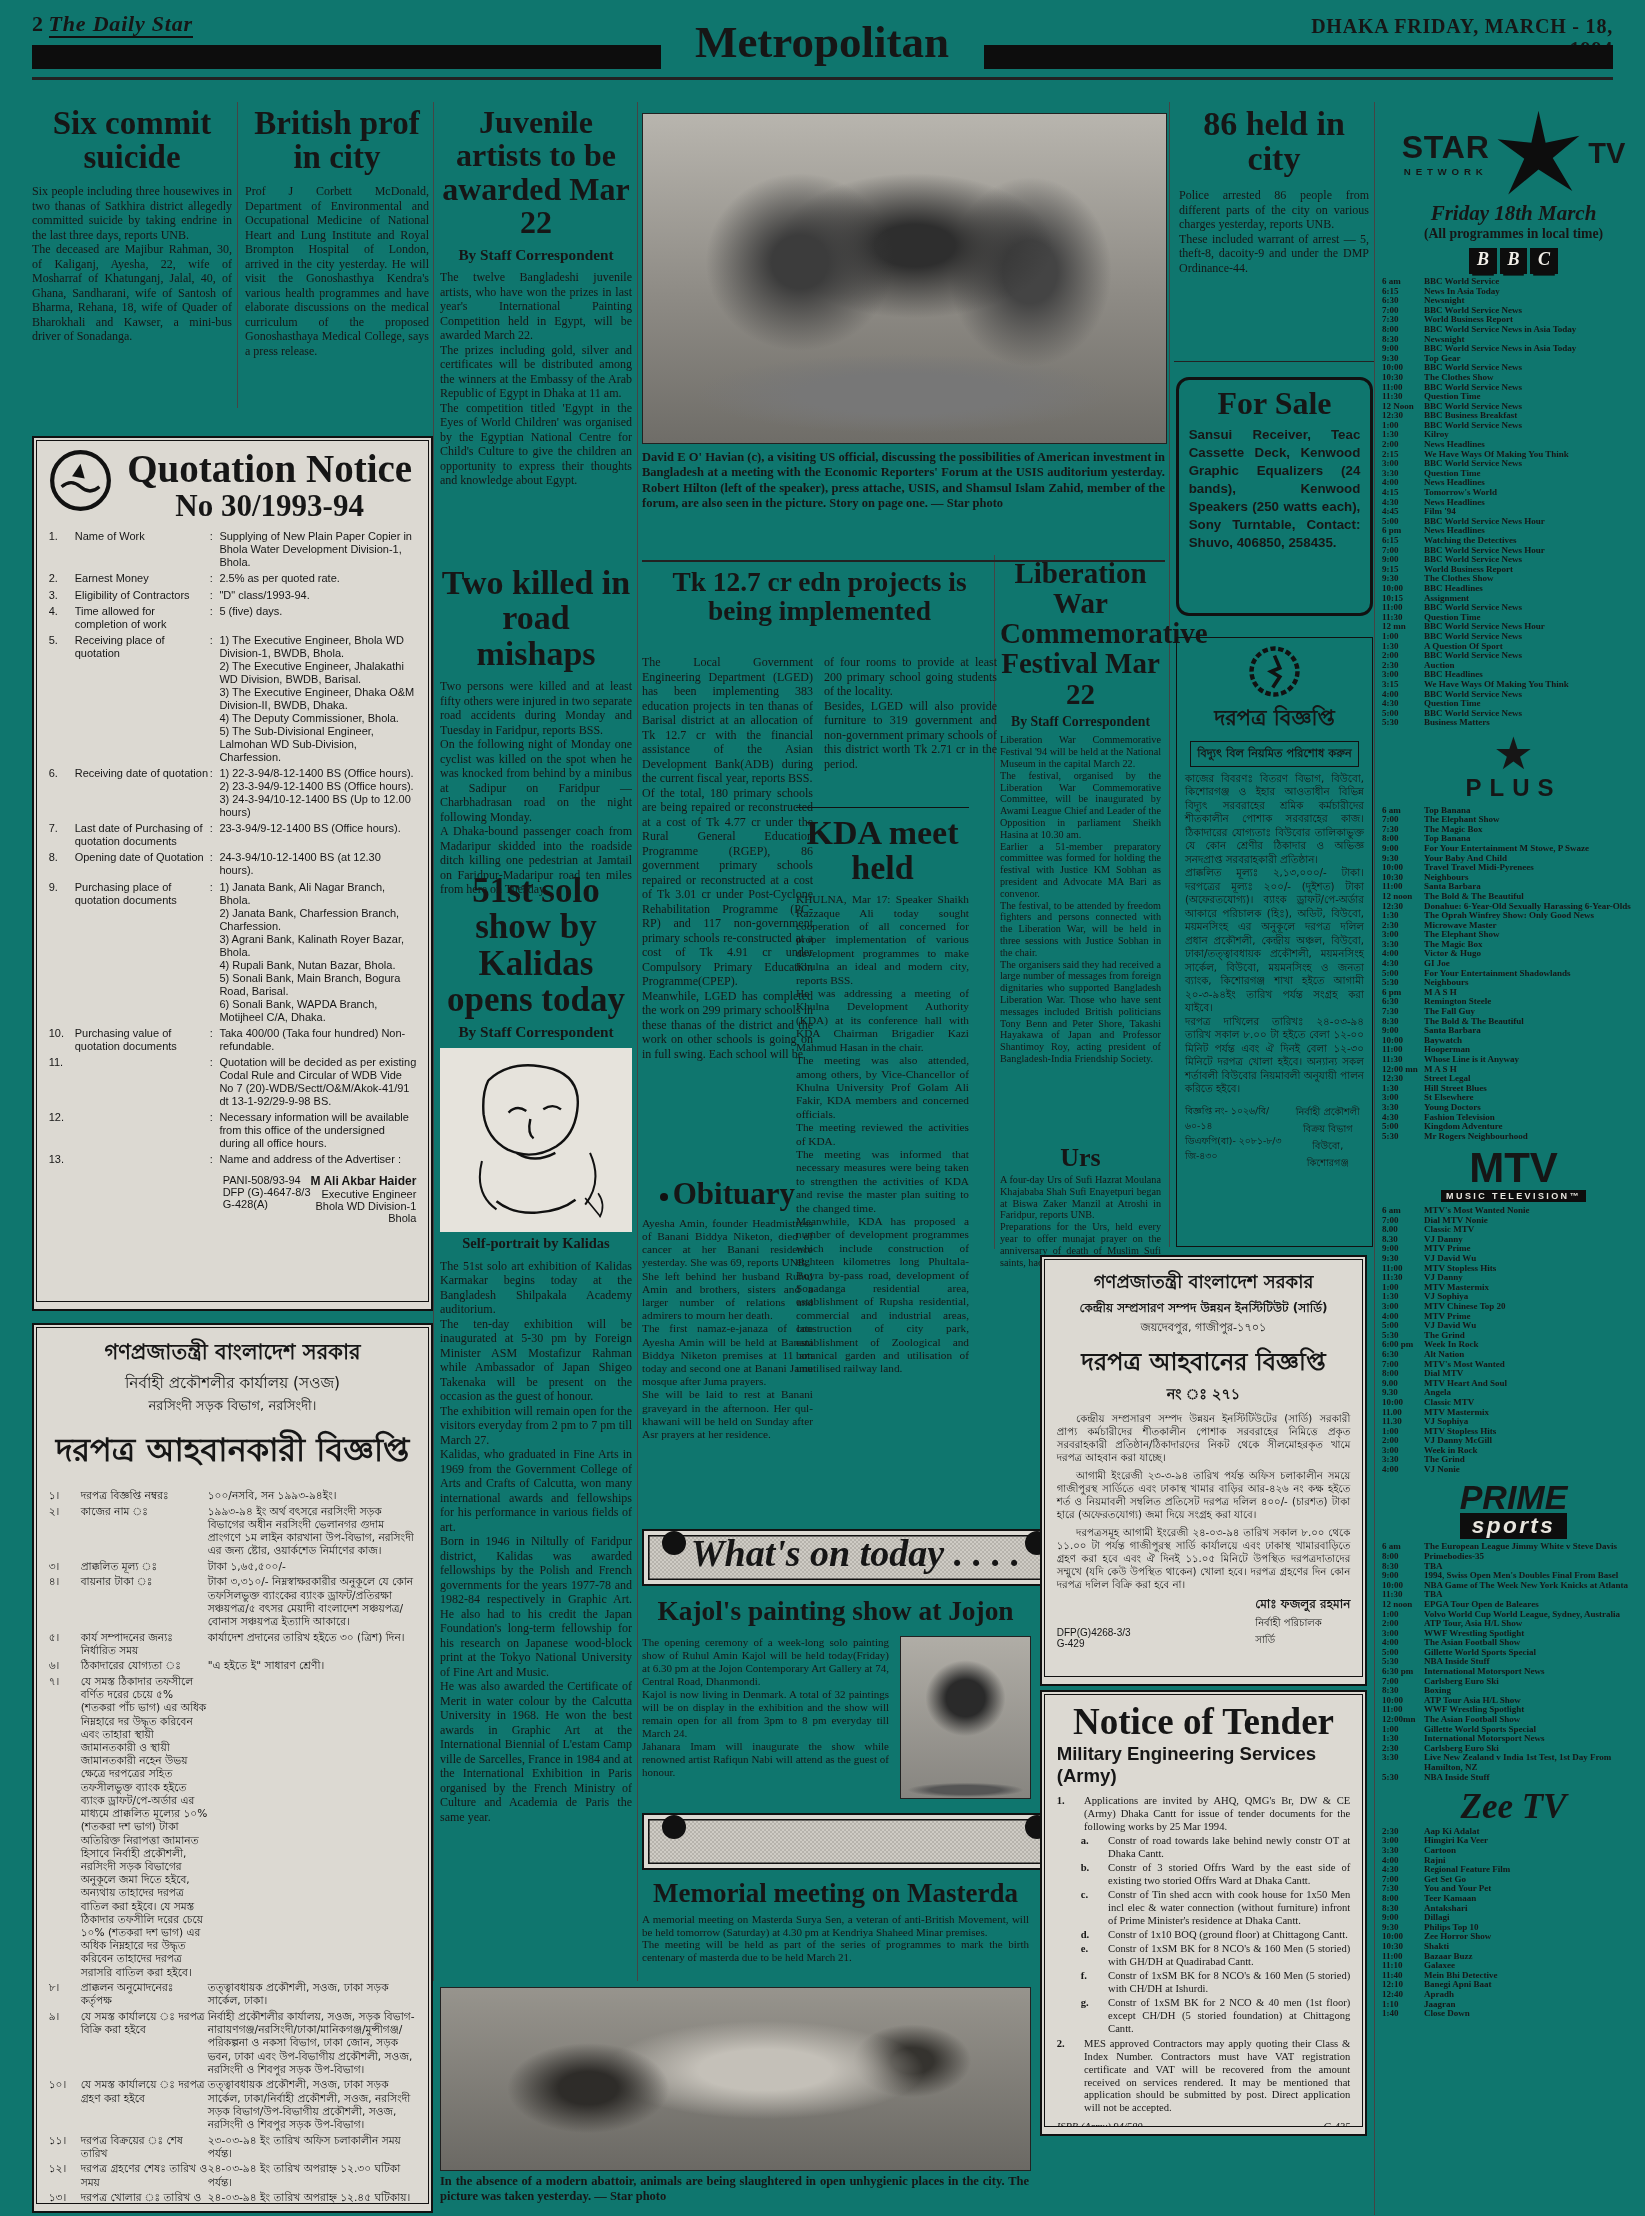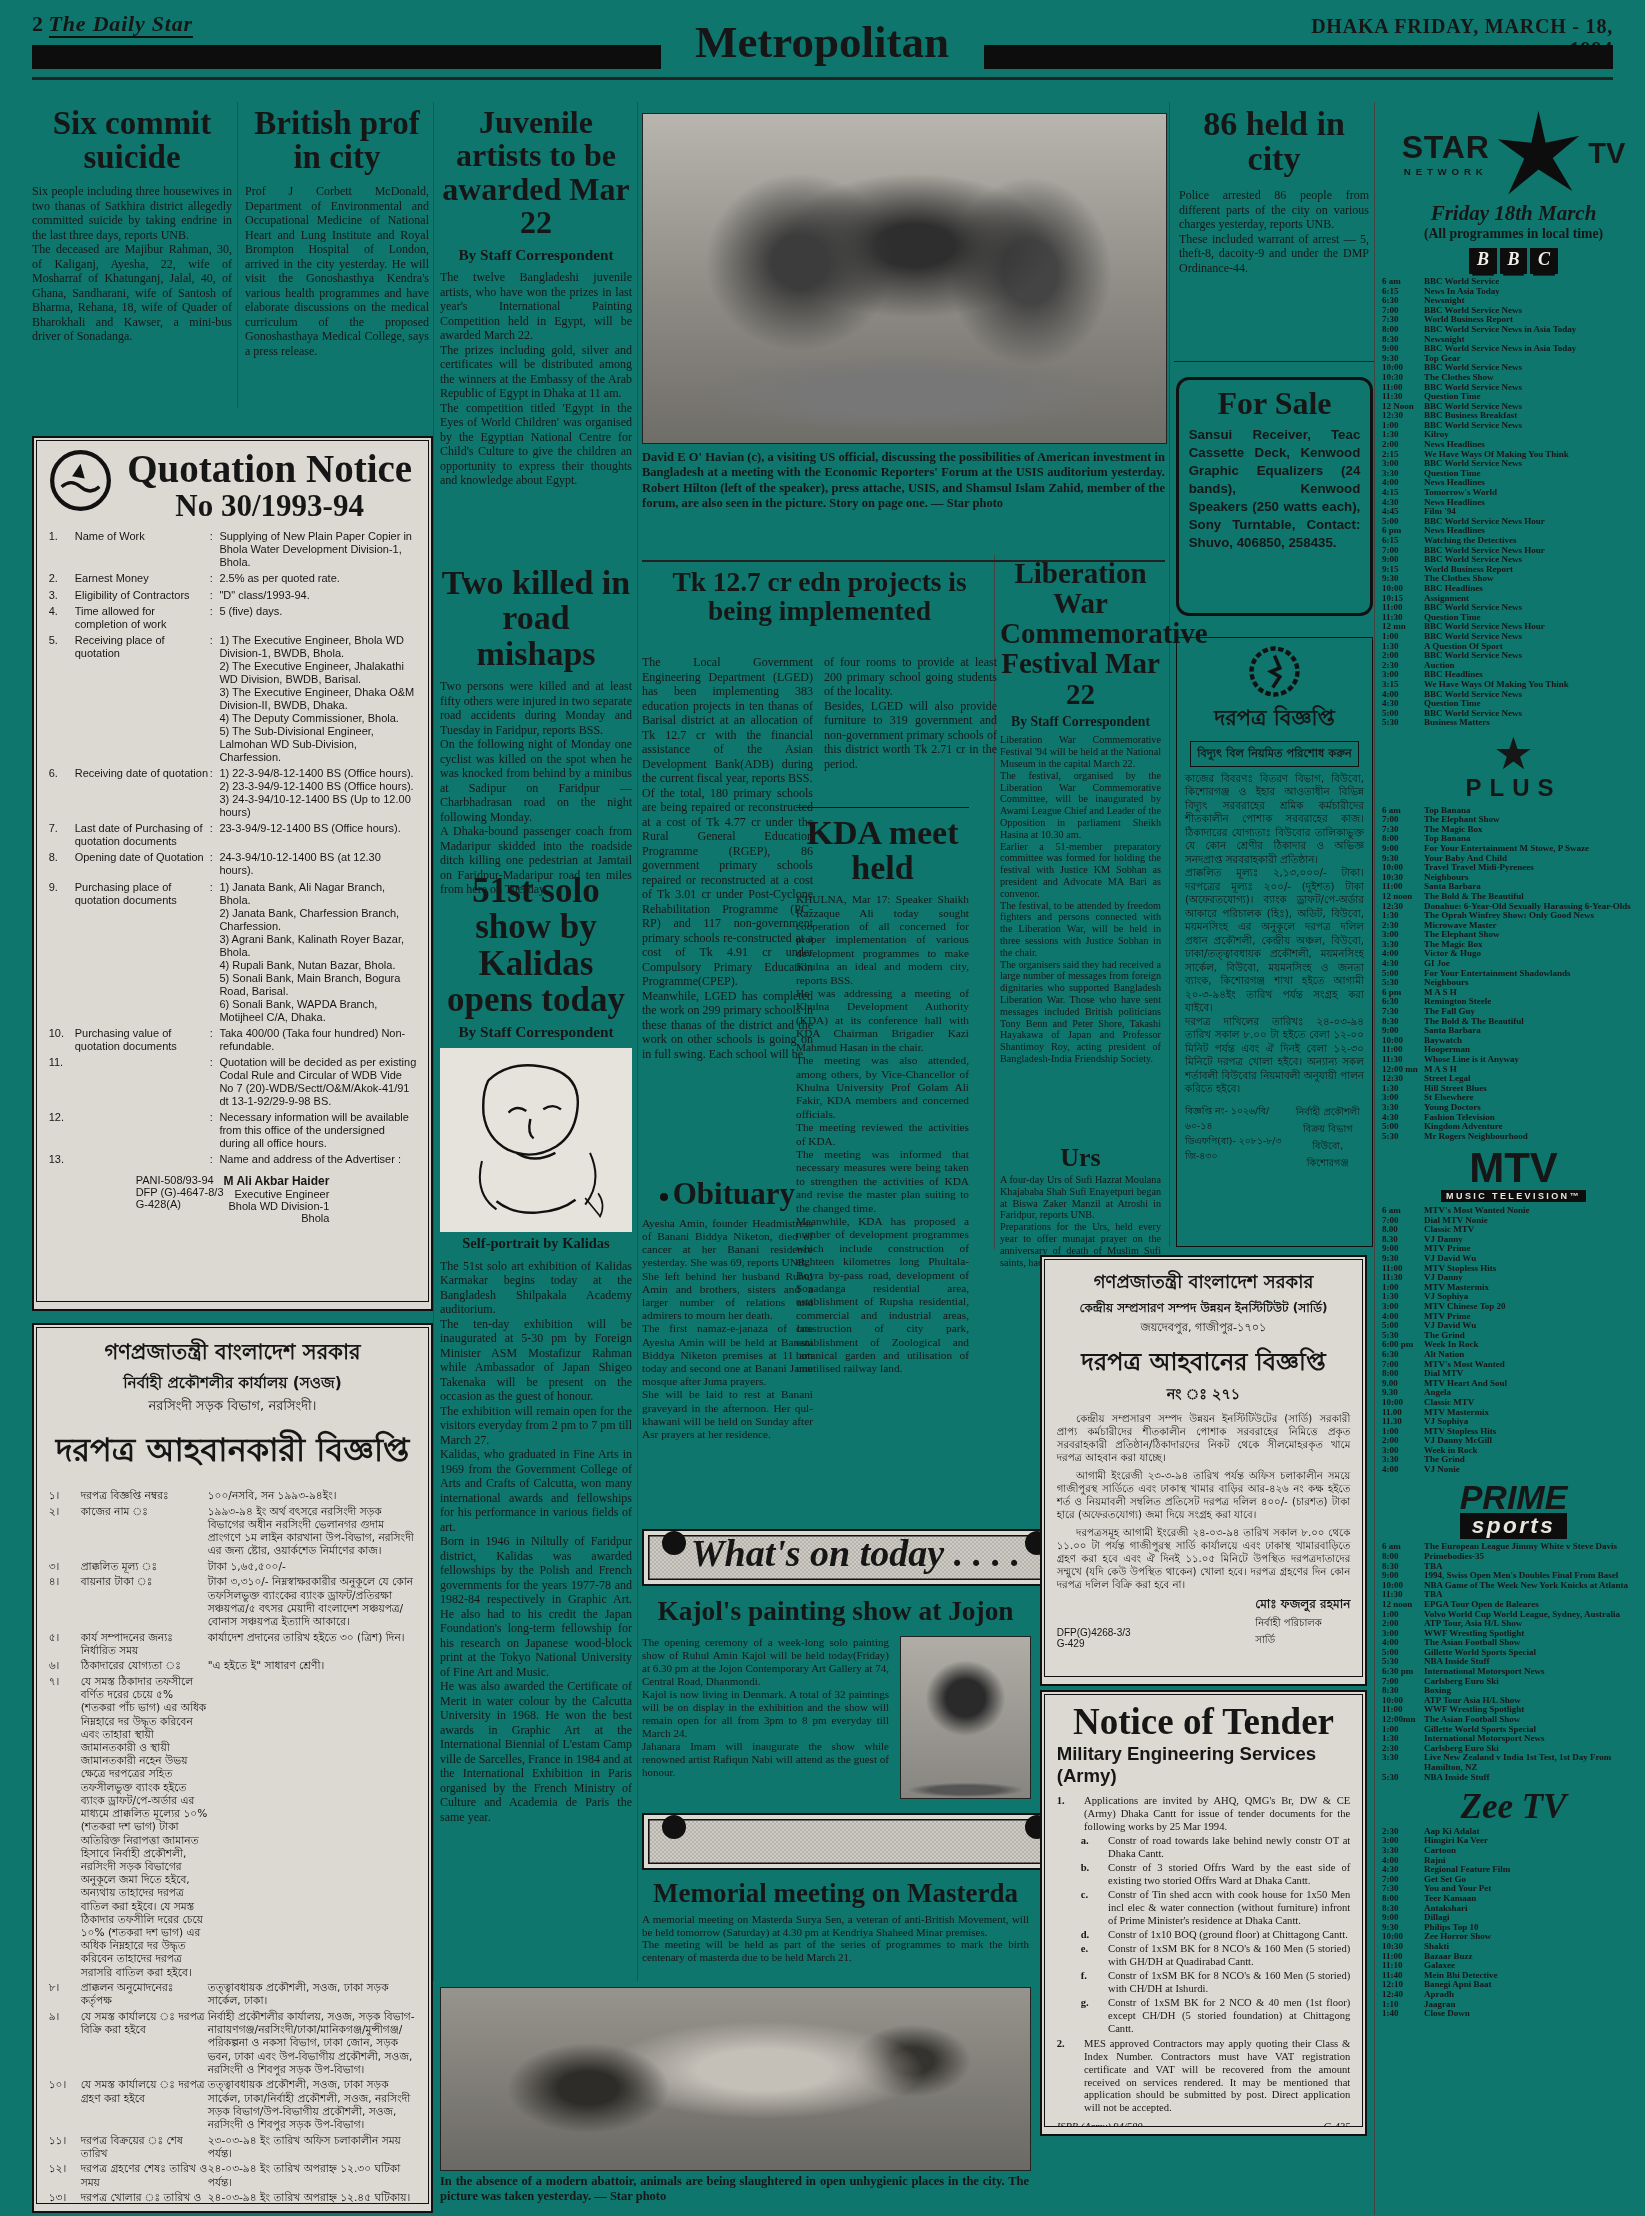--- a/index.html
+++ b/index.html
@@ -214,41 +214,41 @@
             <span class="v">Necessary information will be available from this office of the undersigned during all office hours.</span>
           </div>
 
           <div class="qn-item">
             <span>13.</span>
             <span></span>
             <span>:</span>
             <span class="v">Name and address of the Advertiser :</span>
           </div>
         </div>
-      <div style="display:flex;justify-content:center;margin-top:8px;font-family:'Liberation Sans',sans-serif;font-size:11px;">
+      <div style="display:flex;justify-content:flex-end;margin-top:8px;font-family:'Liberation Sans',sans-serif;font-size:11px;">
         <div>
           <div>PANI-508/93-94</div>
           <div>DFP (G)-4647-8/3</div>
           <div>G-428(A)</div>
         </div>
         <div style="text-align:right;">
           <div style="font-weight:bold;font-size:12px;">M Ali Akbar Haider</div>
           <div style="white-space:pre-line;">Executive Engineer
 Bhola WD Division-1
 Bhola</div>
         </div>
       </div>
     </div>
   </div>
 
   <div class="abs box" style="left:32px;top:1323px;width:397px;height:886px;">
     <div class="box-inner bn">
       <div style="text-align:center;">
         <div style="font-size:21px;font-weight:bold;">গণপ্রজাতন্ত্রী বাংলাদেশ সরকার</div>
-        <div style="font-size:15.3px;font-weight:bold;">নির্বাহী প্রকৌশলীর কার্যালয় (সওজ)</div>
+        <div style="font-size:15.3px;font-weight:normal;">নির্বাহী প্রকৌশলীর কার্যালয় (সওজ)</div>
         <div style="font-size:13px;">নরসিংদী সড়ক বিভাগ, নরসিংদী।</div>
         <div style="font-size:32px;font-weight:bold;margin:8px 0 9.7px 0;">দরপত্র আহবানকারী বিজ্ঞপ্তি</div>
       </div>
       <div>
 
           <div class="bn-item">
             <span>১।</span>
             <span>দরপত্র বিজ্ঞপ্তি নম্বরঃ</span>
             <span class="v">১০০/নসবি, সন ১৯৯৩-৯৪ইং।</span>
           </div>

